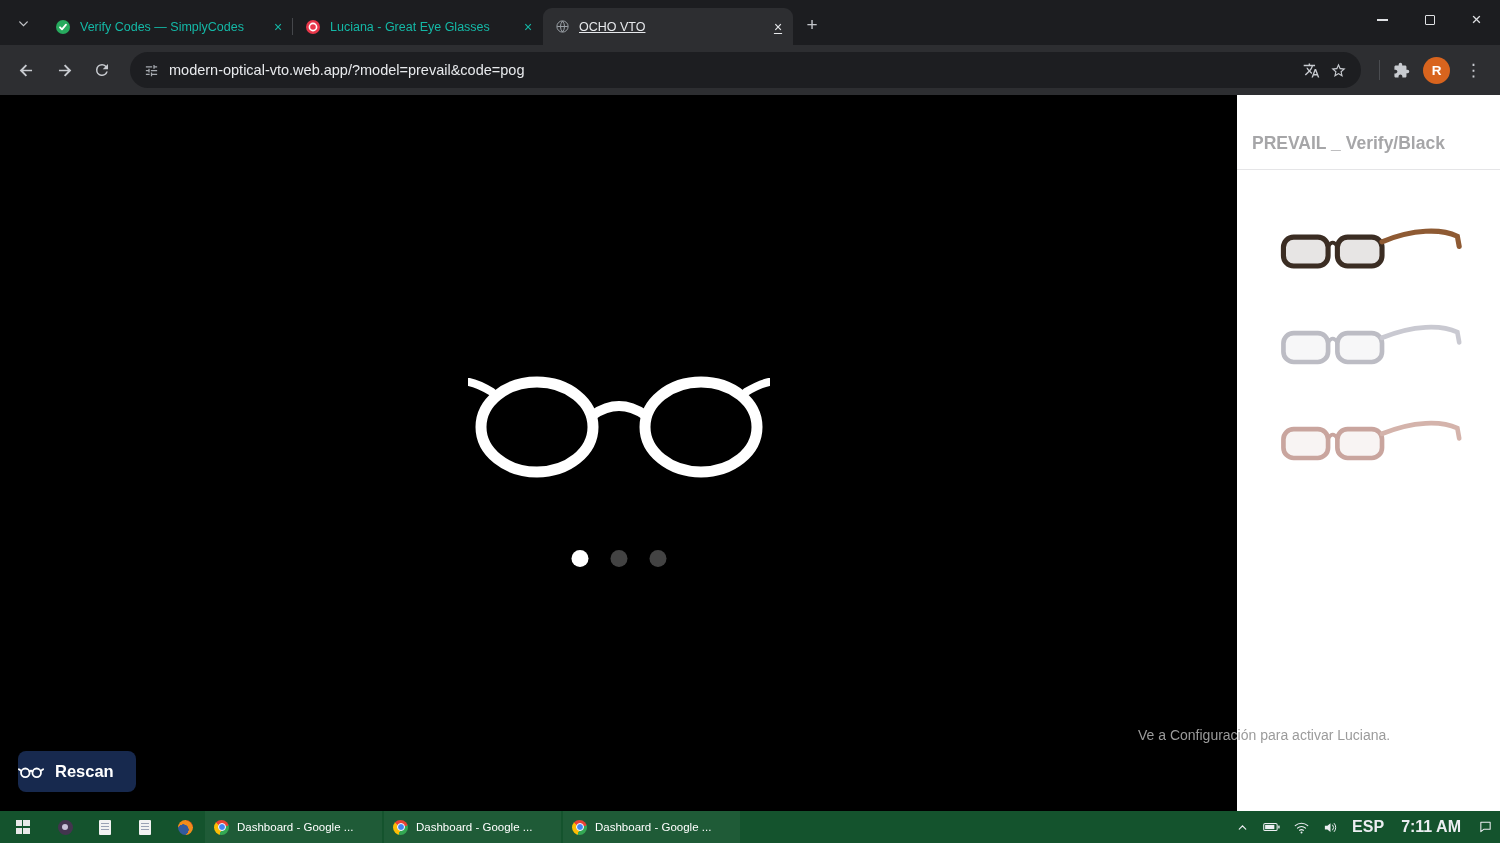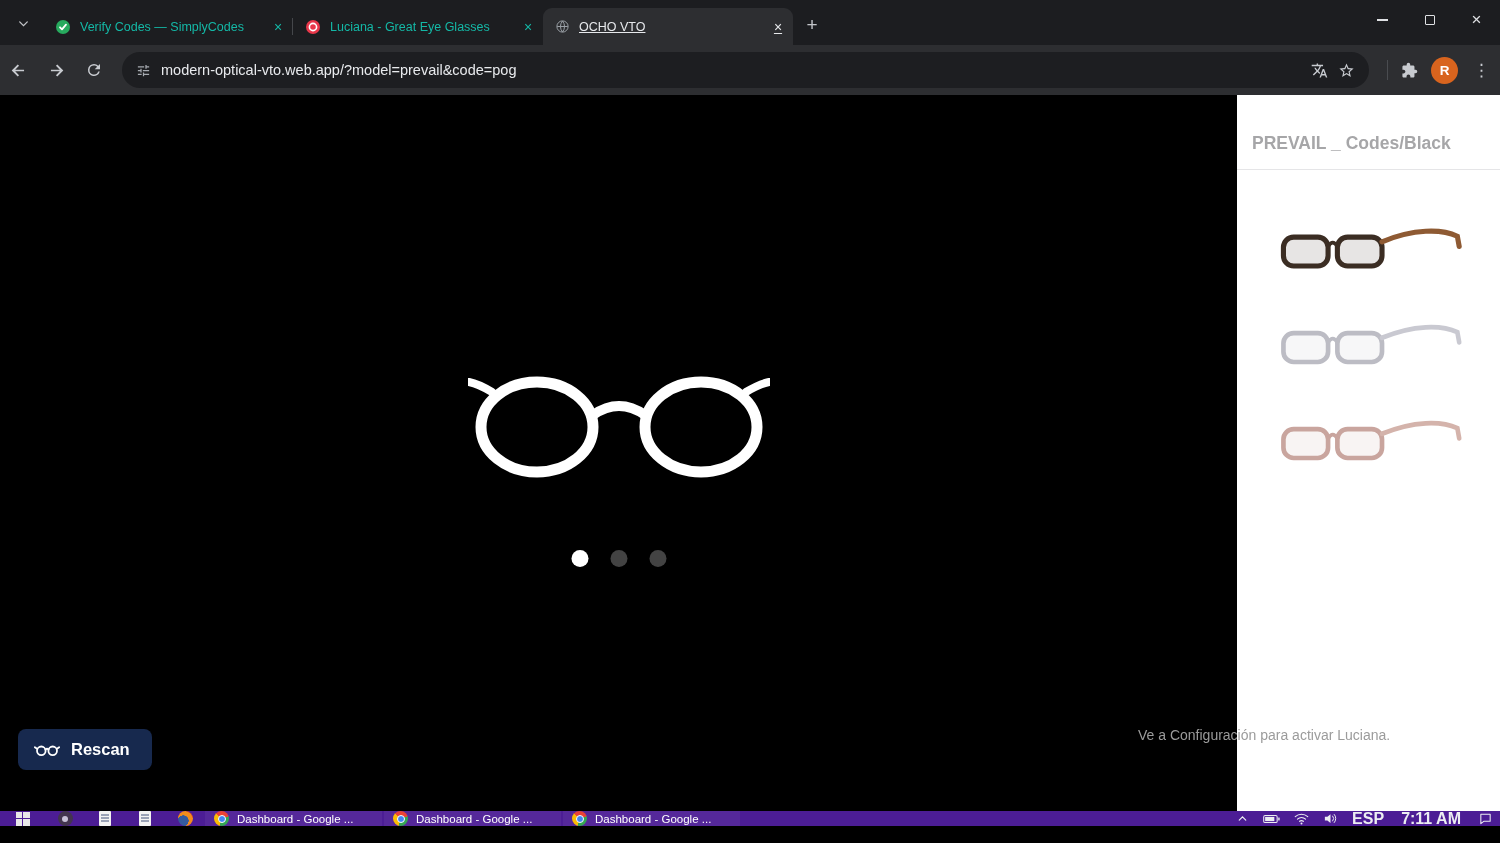--- a/index.html
+++ b/index.html
@@ -15,52 +15,52 @@
   .tab.sep::after { content: ""; position: absolute; right: 0; top: 10px; height: 17px; width: 1px; background: #45474b; }
   .tab-close { width: 18px; height: 18px; flex: none; border-radius: 50%; display: flex; align-items: center; justify-content: center; font-size: 14px; cursor: pointer; }
   .new-tab { width: 30px; height: 30px; margin: 0 0 5px 4px; display: flex; align-items: center; justify-content: center; color: #c2c5c9; font-size: 19px; border-radius: 50%; cursor: pointer; }
   .win-controls { position: absolute; top: 0; right: 0; height: 40px; display: flex; }
   .win-btn { width: 47px; height: 40px; display: flex; align-items: center; justify-content: center; color: #dfe1e4; cursor: pointer; }
   .min-bar { width: 11px; height: 2px; background: #dfe1e4; }
   .max-box { width: 10px; height: 10px; border: 1.5px solid #dfe1e4; border-radius: 1px; }
   .win-close { font-size: 17px; }
 
   
-  .toolbar { height: 50px; background: #2d2e31; display: flex; align-items: center; padding: 0 0; gap: 2px; }
+  .toolbar { height: 50px; background: #2d2e31; display: flex; align-items: center; padding: 0 8px; gap: 2px; }
   .nav-btn { width: 36px; height: 36px; border-radius: 50%; display: flex; align-items: center; justify-content: center; flex: none; cursor: pointer; }
   .omnibox { flex: 1; height: 36px; background: #1d1e21; border-radius: 18px; margin: 0 8px; display: flex; align-items: center; padding: 0 14px; gap: 10px; min-width: 0; }
   .url-input { flex: 1; background: none; border: none; outline: none; color: #e8eaed; font-size: 14.5px; font-family: inherit; padding: 0; min-width: 0; }
   .omni-icon { flex: none; display: flex; align-items: center; cursor: pointer; }
   .toolbar-end { display: flex; align-items: center; gap: 13px; padding: 0 8px; flex: none; }
   .vdivider { width: 1px; height: 20px; background: #4a4c50; }
   .avatar { width: 27px; height: 27px; border-radius: 50%; background: #d8641e; color: #fff; font-weight: bold; font-size: 13.5px; display: flex; align-items: center; justify-content: center; cursor: pointer; }
   .kebab { color: #c8cbd0; font-size: 17px; cursor: pointer; padding: 0 2px; }
 
   
   .content { display: flex; height: 716px; position: relative; background: #fff; }
   .viewport { width: 1237px; height: 100%; background: #000; position: relative; flex: none; }
   .glasses-wrap { position: absolute; left: 50%; top: 270px; transform: translateX(-50%); }
   .dots { position: absolute; top: 455px; left: 50%; transform: translateX(-50%); display: flex; gap: 22px; }
   .dot { width: 17px; height: 17px; border-radius: 50%; background: #434343; cursor: pointer; }
   .dot.active { background: #fff; }
-  .rescan { position: absolute; left: 18px; top: 634px; height: 41px; padding: 0 22px 0 16px; border: none; border-radius: 8px; background: #17294e; color: #fff; display: flex; align-items: center; gap: 11px; font-family: inherit; font-size: 16.5px; font-weight: bold; cursor: pointer; }
+  .rescan { position: absolute; left: 18px; top: 656px; height: 41px; padding: 0 22px 0 0; border: none; border-radius: 8px; background: #17294e; color: #fff; display: flex; align-items: center; gap: 11px; font-family: inherit; font-size: 16.5px; font-weight: bold; cursor: pointer; }
 
   .sidebar { flex: 1; background: #fff; padding: 14px 13px 0; position: relative; }
   .sb-title { margin: 8px 0 0 2px; font-size: 29px; font-weight: 600; letter-spacing: 0.5px; color: #254578; }
   .sb-sub { margin: 24px 0 0 2px; font-size: 17.5px; font-weight: 600; color: #a6a6a8; }
   .sb-divider { height: 1px; background: #e5e5e7; margin: 15px -13px 0; }
   .thumbs { margin-top: 34px; }
   .thumb { height: 96px; display: flex; align-items: center; justify-content: center; cursor: pointer; }
 
   .watermark { position: absolute; left: 1138px; top: 627px; z-index: 5; pointer-events: none; }
   .watermark .l1 { font-size: 23px; color: #a8a8a8; }
   .watermark .l2 { font-size: 14px; color: #9b9b9b; margin-top: 5px; }
 
   
-  .taskbar { height: 15px; background: #4c1d95; display: flex; align-items: stretch; color: #fff; }
+  .taskbar { height: 32px; background: #14532d; display: flex; align-items: stretch; color: #fff; }
   .tb-start { width: 45px; display: flex; align-items: center; justify-content: center; cursor: pointer; }
   .win-logo { width: 14px; height: 14px; display: grid; grid-template-columns: 1fr 1fr; grid-template-rows: 1fr 1fr; gap: 1.5px; }
   .win-logo span { background: #e8e8e8; }
   .tb-icon { width: 40px; display: flex; align-items: center; justify-content: center; cursor: pointer; }
   .circle-icon { width: 15px; height: 15px; border-radius: 50%; }
   .doc-icon { width: 12px; height: 15px; background: #f2f2f2; border-radius: 1px; position: relative; }
   .doc-icon::after { content: ""; position: absolute; left: 2px; top: 3px; width: 8px; height: 1.5px; background: #9aa2b5; box-shadow: 0 3px 0 #9aa2b5, 0 6px 0 #9aa2b5; }
   .task-btn { width: 177px; display: flex; align-items: center; gap: 8px; padding: 0 9px; font-size: 11.5px; background: rgba(255,255,255,0.05); margin-right: 2px; cursor: pointer; }
   .task-btn.active { background: #3f4e71; }
   .task-btn .tlabel { white-space: nowrap; overflow: hidden; text-overflow: ellipsis; }
@@ -203,21 +203,21 @@
             <circle cx="23" cy="11" r="5.3"></circle>
             <path d="M14 9.5 Q16 7.5 18 9.5"></path>
             <path d="M3.8 8.5 L1 6.5 M28.2 8.5 L31 6.5"></path>
           </g>
         </svg>
         <span>Rescan</span>
       </button>
     </div>
 
     <aside class="sidebar">
-      <div class="sb-sub">PREVAIL _ Codes/Black</div>
+      <div class="sb-sub">PREVAIL _ Verify/Black</div>
       <div class="sb-divider"></div>
 
       <div class="thumbs">
 
         <div class="thumb">
           <svg width="186" height="60" viewBox="0 0 200 64">
             <g fill="none" stroke-linecap="round" stroke="#3b2d23">
               <g fill-opacity="0.12" fill="#3b2d23">
                 <rect x="8" y="16" width="48" height="31" rx="11" stroke-width="5.5"></rect>
                 <rect x="66" y="16" width="48" height="31" rx="11" stroke-width="5.5"></rect>

